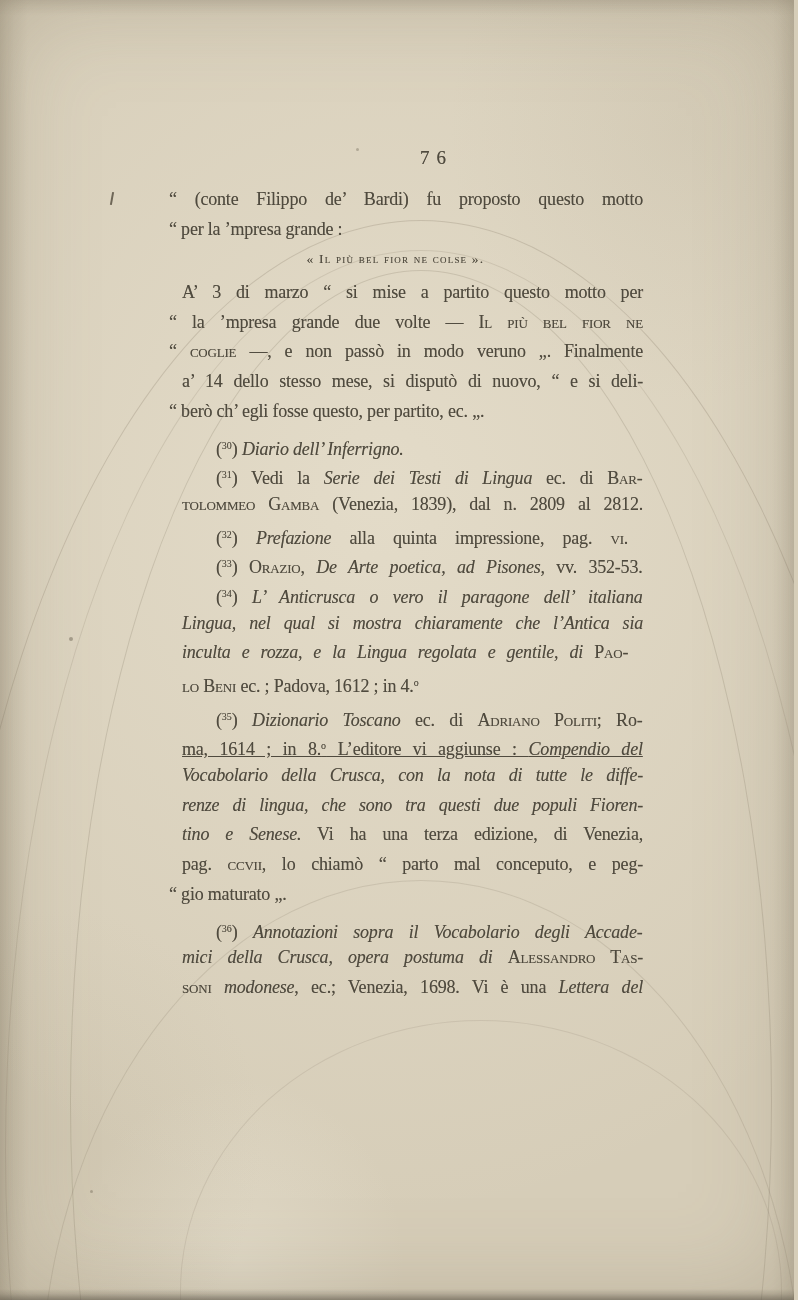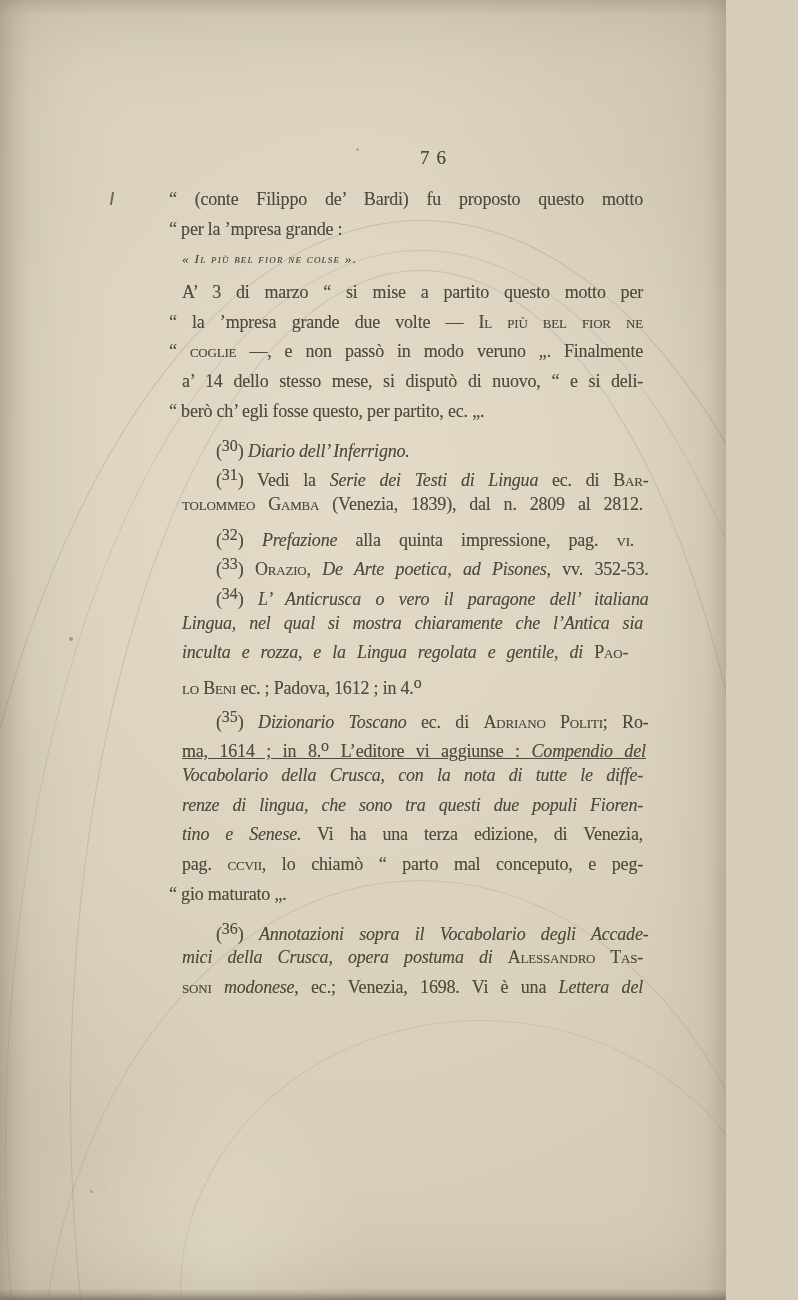--- a/index.html
+++ b/index.html
@@ -3,21 +3,21 @@
 <meta charset="utf-8">
 <style>
   :root{ --paper:#d6cdb8; --ink:#4f4a3e; }
   html,body{ margin:0; padding:0; }
   body{
     width:798px; height:1300px; overflow:hidden;
     background:var(--paper);
     font-family:"Liberation Serif","DejaVu Serif",serif;
   }
   .page{
-    position:relative; width:726px; height:1300px; overflow:hidden;
+    position:relative; width:794px; height:1300px; overflow:hidden;
     color:var(--ink);
     background:
       radial-gradient(130% 90% at 48% 38%, rgba(238,231,214,0.55), rgba(238,231,214,0) 62%),
       radial-gradient(42% 30% at 86% 10%, rgba(178,168,146,0.22), rgba(178,168,146,0) 70%),
       radial-gradient(36% 26% at 8% 88%, rgba(183,173,150,0.20), rgba(183,173,150,0) 70%),
       radial-gradient(30% 20% at 30% 97%, rgba(232,226,210,0.5), rgba(232,226,210,0) 70%),
       var(--paper);
   }
   
   .arc{ position:absolute; border-radius:50%; border:1px solid rgba(112,102,82,0.20); }
@@ -51,25 +51,25 @@
   }
   
   .text-block{
     position:absolute; left:182px; top:185px; width:461px;
     font-size:18px; letter-spacing:-0.2px;
     text-shadow:0 0 0.5px rgba(79,74,62,0.45);
   }
   .line{ height:29.7px; line-height:29.7px; white-space:nowrap; }
   .line.mt{ margin-top:4px; }
   .t1{ text-indent:34px; }
-  .t2{ font-size:13.5px; letter-spacing:1.2px; padding-right:34px;font-style:italic; }
+  .t2{ text-align:center; font-size:13.5px; letter-spacing:1.2px; padding-right:34px; }
   .q{ text-indent:-13px; }
   .i{ font-style:italic; }
   .c{ font-variant:small-caps; font-variant-caps:small-caps; }
-  .s{ font-size:16px; vertical-align:6px; letter-spacing:0; }
+  .s{ font-size:10px; vertical-align:6px; letter-spacing:0; }
 </style>
 </head>
 <body>
 
 <div class="page">
   <div class="arc a1"></div>
   <div class="arc a2"></div>
   <div class="arc a3"></div>
   <div class="arc a4"></div>
   <div class="arc a5"></div>

